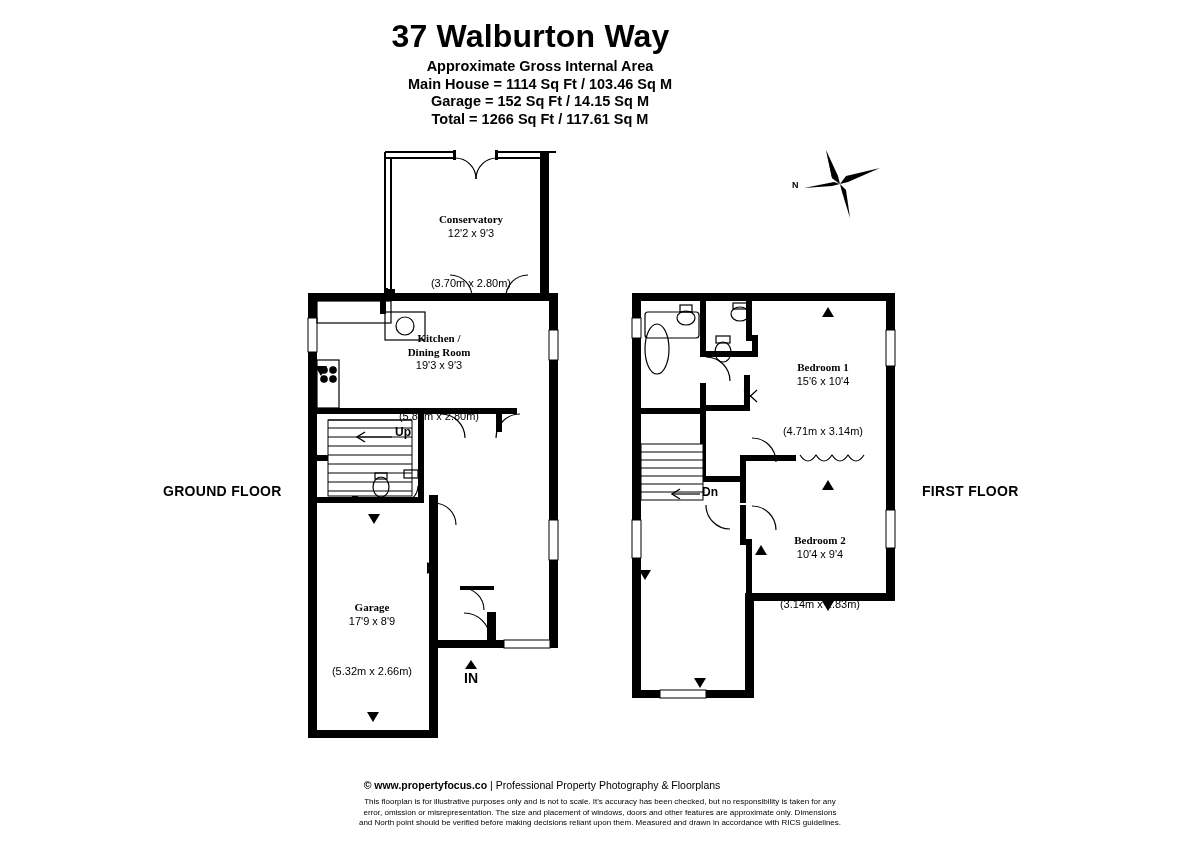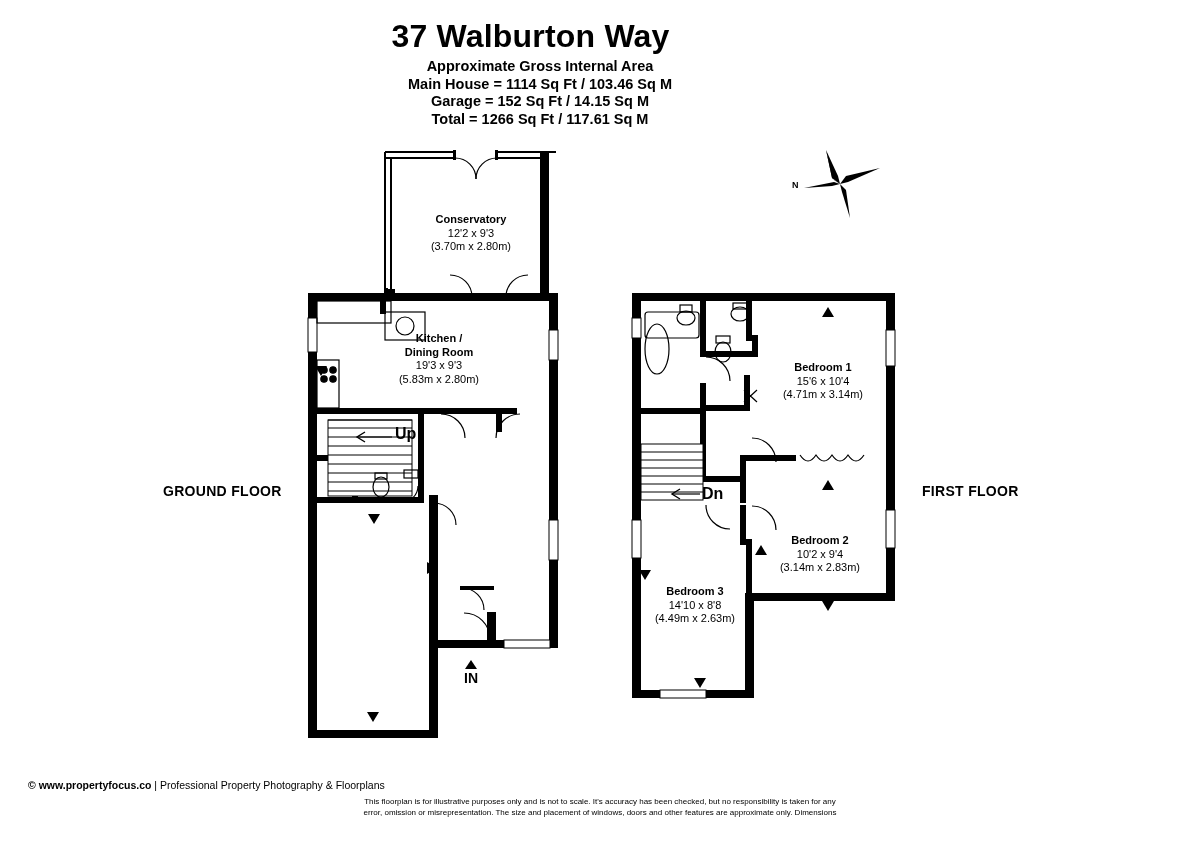--- a/index.html
+++ b/index.html
@@ -57,23 +57,24 @@
     position: absolute;
     text-align: center;
     font-size: 11px;
     line-height: 13.5px;
     width: 160px;
   }
   .room .rname {
     font-weight: bold;
     font-size: 11px;
     display: block;
+    font-family: Liberation Serif, serif;
   }
   .room .rdim { display: block; }
-  .room .rdimm { display: block; }
+  .room .rdimm { display: block; margin-top: 37px; }
 
   
   #compass { position: absolute; top: 148px; left: 790px; width: 92px; height: 74px; }
   #compass .nlabel {
     position: absolute;
     left: 2px;
     top: 32px;
     font-size: 9px;
     font-weight: bold;
   }
@@ -93,34 +94,34 @@
     width: 0; height: 0;
     margin: 0 auto 1px auto;
     border-left: 6px solid transparent;
     border-right: 6px solid transparent;
     border-bottom: 9px solid #000;
   }
 
   
   .stair-label {
     position: absolute;
-    font-size: 16px;
+    font-size: 12px;
     font-weight: bold;
   }
   #up-label { left: 395px; top: 425px; }
   #dn-label { left: 702px; top: 485px; }
 
   
   .footer-main {
     position: absolute;
     top: 779px;
     left: 0;
     width: 1084px;
+    text-align: center;
     font-size: 10.5px;
-    padding-left: 28px;
   }
   .footer-main b { font-weight: bold; }
   .disclaimer {
     position: absolute;
     top: 797px;
     left: 0;
     width: 1200px;
     text-align: center;
     font-size: 8px;
     line-height: 10.5px;
@@ -342,38 +343,38 @@
   </div>
 
   <div class="room" style="left:359px; top:332px;">
     <span class="rname">Kitchen /</span>
     <span class="rname">Dining Room</span>
     <span class="rdim">19'3 x 9'3</span>
     <span class="rdimm">(5.83m x 2.80m)</span>
   </div>
 
 
+  <div class="room" style="left:292px; top:601px;">
+    <span class="rname">Garage</span>
+    <span class="rdim">17'9 x 8'9</span>
+    <span class="rdimm">(5.32m x 2.66m)</span>
+  </div>
 
   <div class="room" style="left:743px; top:361px;">
     <span class="rname">Bedroom 1</span>
     <span class="rdim">15'6 x 10'4</span>
     <span class="rdimm">(4.71m x 3.14m)</span>
   </div>
 
   <div class="room" style="left:740px; top:534px;">
     <span class="rname">Bedroom 2</span>
-    <span class="rdim">10'2 x 9'4</span>
+    <span class="rdim">10'4 x 9'4</span>
     <span class="rdimm">(3.14m x 2.83m)</span>
   </div>
 
-  <div class="room" style="left:615px; top:585px;">
-    <span class="rname">Bedroom 3</span>
-    <span class="rdim">14'10 x 8'8</span>
-    <span class="rdimm">(4.49m x 2.63m)</span>
-  </div>
 
   <div class="stair-label" id="up-label">Up</div>
   <div class="stair-label" id="dn-label">Dn</div>
 
   <div id="compass">
     <svg width="92" height="74" viewBox="0 0 92 74">
       <polygon points="50,36 42,30 36,2 48,28" fill="#000"></polygon>
       <polygon points="50,36 56,28 90,20 58,34" fill="#000"></polygon>
       <polygon points="50,36 56,42 60,70 52,44" fill="#000"></polygon>
       <polygon points="50,36 44,34 14,40 42,38" fill="#000"></polygon>
@@ -386,15 +387,16 @@
     <span class="arrowup"></span>
     <span>IN</span>
   </div>
 
   <div class="footer-main">
     <b>© www.propertyfocus.co</b><span> | </span><span>Professional Property Photography &amp; Floorplans</span>
   </div>
   <div class="disclaimer">
     <div>This floorplan is for illustrative purposes only and is not to scale. It's accuracy has been checked, but no responsibility is taken for any</div>
     <div>error, omission or misrepresentation. The size and placement of windows, doors and other features are approximate only. Dimensions</div>
+    <div>and North point should be verified before making decisions reliant upon them. Measured and drawn in accordance with RICS guidelines.</div>
   </div>
 
 </div>
 
 </body></html>

